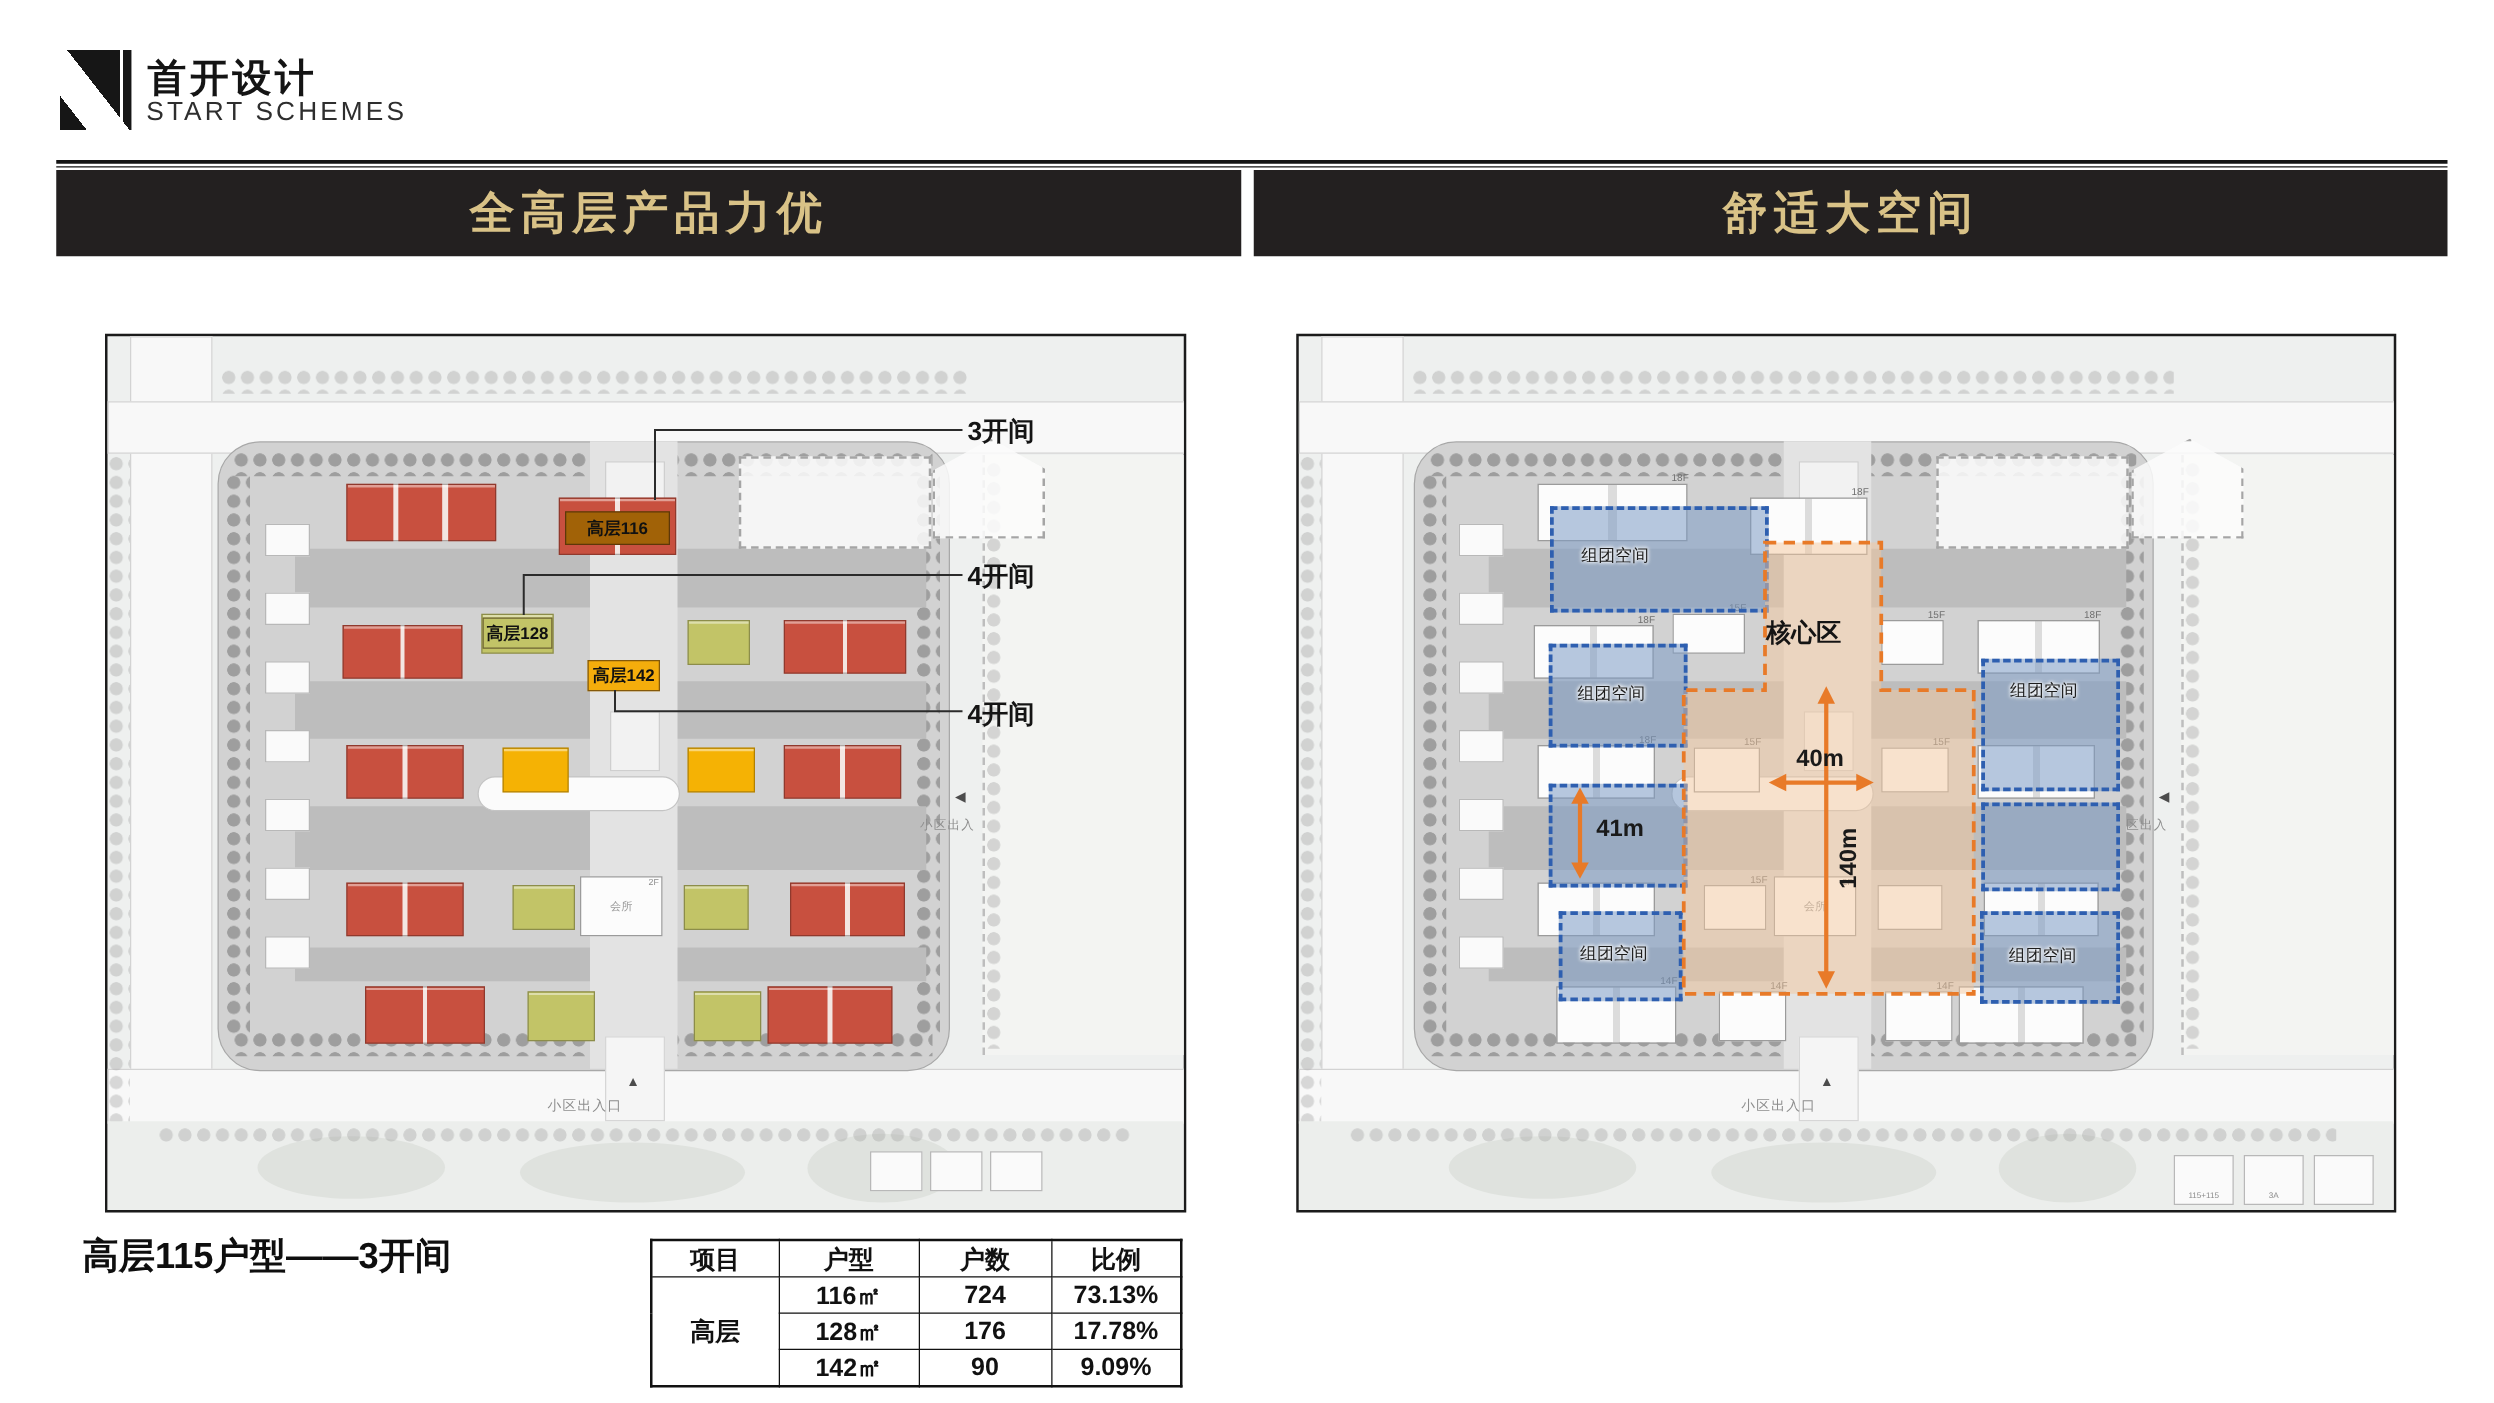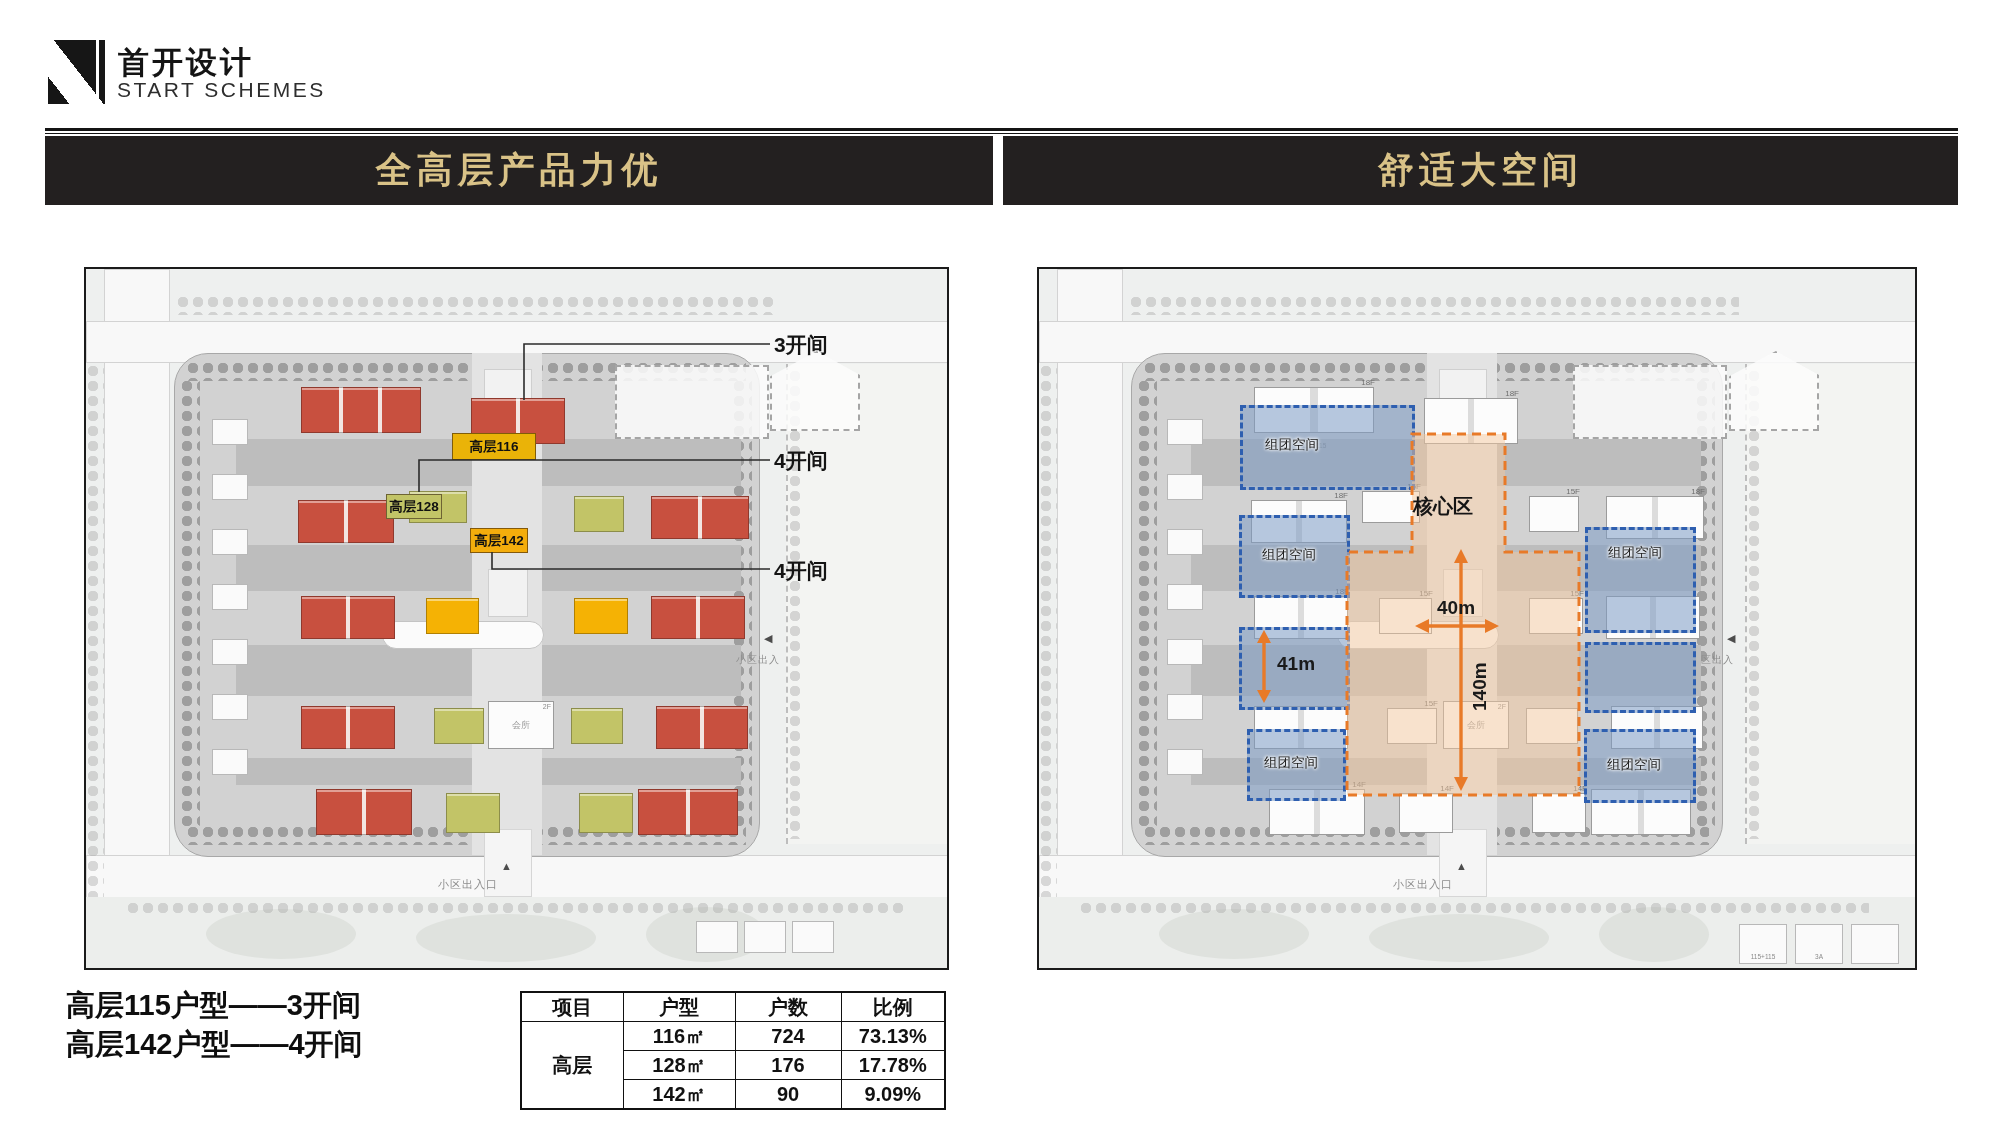--- a/index.html
+++ b/index.html
@@ -37,33 +37,33 @@
   .ring{--dc:#9b9b9b;opacity:.95;}
   .court{background:#bdbdbd;--dc:#a2a2a2;}
   .streetrees{--dc:rgba(165,165,165,.4);}
   .axis{background:#e3e3e3;}
   .plaza{background:#f2f2f2;border:1px solid #cfcfcf;}
   .canal{background:#fbfbfb;border:1px solid #c4c4c4;border-radius:14px;}
   .blob{background:#dfe2de;border-radius:50%;}
   .stub{background:#f5f5f5;border:1px solid #d6d6d6;}
   .town{background:#fafafa;border:1px solid #b8b8b8;}
 
-  .bld{border:1px solid rgba(0,0,0,.28);box-shadow:inset 0 2px 0 rgba(255,255,255,.45);margin-left:24px;}
+  .bld{border:1px solid rgba(0,0,0,.28);box-shadow:inset 0 2px 0 rgba(255,255,255,.45);}
   .red2{background:linear-gradient(90deg,#c8503f 0 48%,#f3e6e2 48% 52%,#c8503f 52% 100%);}
   .red3{background:linear-gradient(90deg,#c8503f 0 31%,#f3e6e2 31% 34.5%,#c8503f 34.5% 64.5%,#f3e6e2 64.5% 68%,#c8503f 68% 100%);}
   .grn{background:#c2c467;}
   .gld{background:#f5b204;}
   .wht{background:#fcfcfc;border:1px solid #9b9b9b;box-shadow:none;}
   .wht2{background:linear-gradient(90deg,#fcfcfc 0 47%,#dcdcdc 47% 53%,#fcfcfc 53% 100%);border:1px solid #9b9b9b;box-shadow:none;}
   .dashed-b{background:rgba(252,252,252,.85);border:2px dashed #a5a5a5;box-shadow:none;}
   .penta{clip-path:polygon(0 32%,52% 0,100% 30%,100% 100%,0 100%);}
 
   .chip{display:flex;align-items:center;justify-content:center;font-size:13.5px;font-weight:700;color:#111;
         border:1px solid rgba(40,20,10,.55);white-space:nowrap;}
-  .chip-116{background:#eab308;margin-top:24px;}
+  .chip-116{background:#a16207;}
   .chip-128{background:#c2c467;}
   .chip-142{background:#f4ad0c;}
 
   .callout{font-size:21px;font-weight:800;color:#141414;white-space:nowrap;}
   .ftag{position:absolute;top:-10px;right:-2px;font-style:normal;font-size:8px;color:#6f6f6f;white-space:nowrap;}
   .utag{position:absolute;bottom:-18px;left:0;right:0;text-align:center;font-size:6.5px;line-height:8px;color:#8a8a8a;white-space:nowrap;}
   .club-name{font-size:9px;color:#9a9a9a;display:flex;align-items:center;justify-content:center;height:100%;}
   .club-fl{position:absolute;top:1px;right:2px;font-size:7px;color:#8c8c8c;}
   .ent-tri{font-size:11px;color:#4c4c4c;line-height:11px;}
   .ent-lbl{font-size:11px;color:#8d8d8d;white-space:nowrap;letter-spacing:1px;}
@@ -341,21 +341,20 @@
     <div class="abs dim" style="left:238px;top:384px">41m</div>
 
     <div class="abs ent-tri" style="left:417px;top:592px">▲</div>
     <div class="abs ent-lbl" style="left:354px;top:608px">小区出入口</div>
     <div class="abs ent-tri" style="left:688px;top:364px">◀</div>
     <div class="abs ent-lbl" style="left:662px;top:384px;font-size:10px">区出入</div>
   </div>
 
   <div class="abs summary">
     <div>高层115户型——3开间</div>
-    <div>高层142户型——4开间</div>
   </div>
 
   <table class="abs stat">
     <colgroup>
         <col class="c1">
         <col class="c2">
         <col class="c3">
         <col class="c4">
       </colgroup>
     <tbody>

